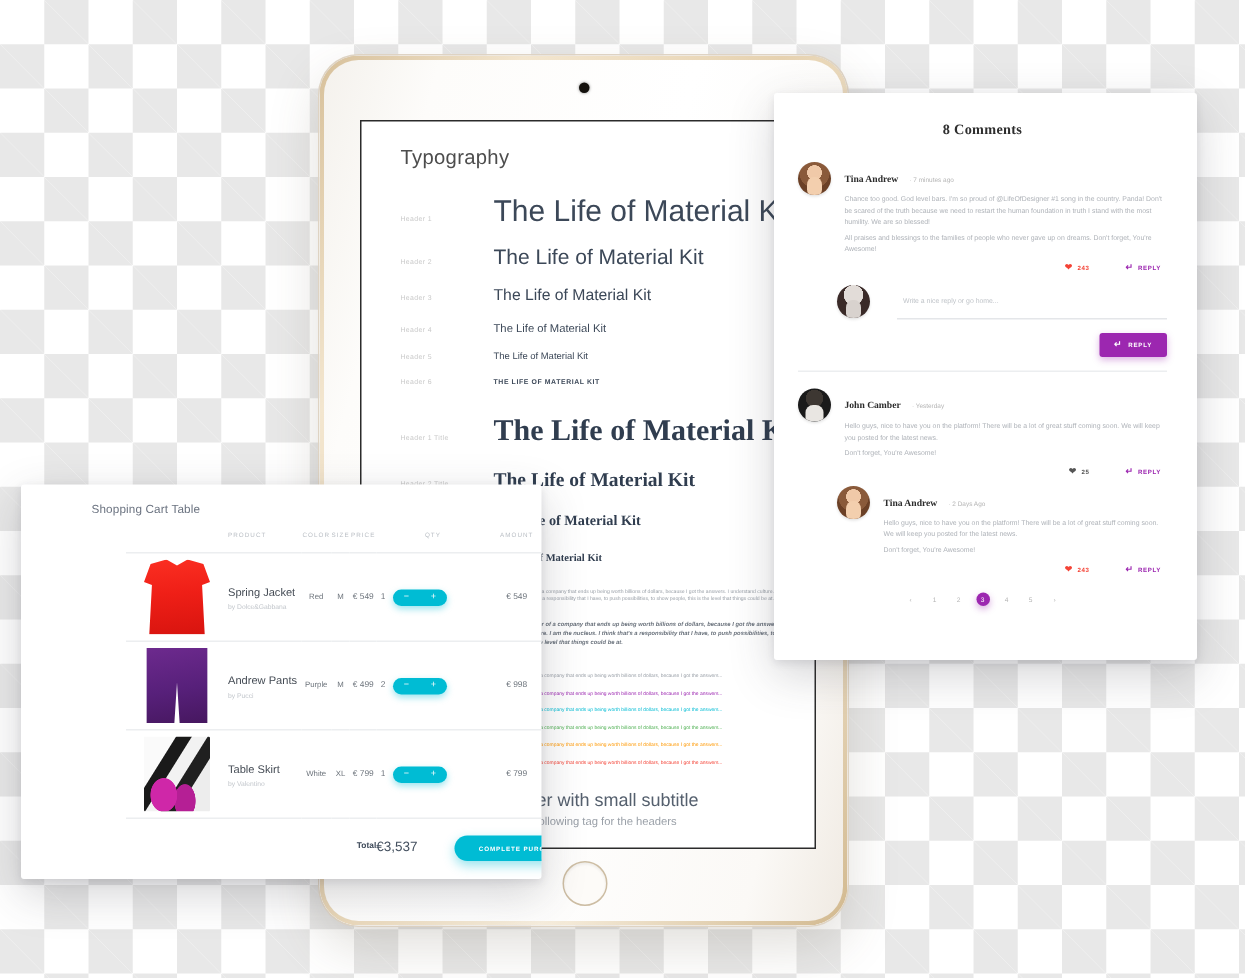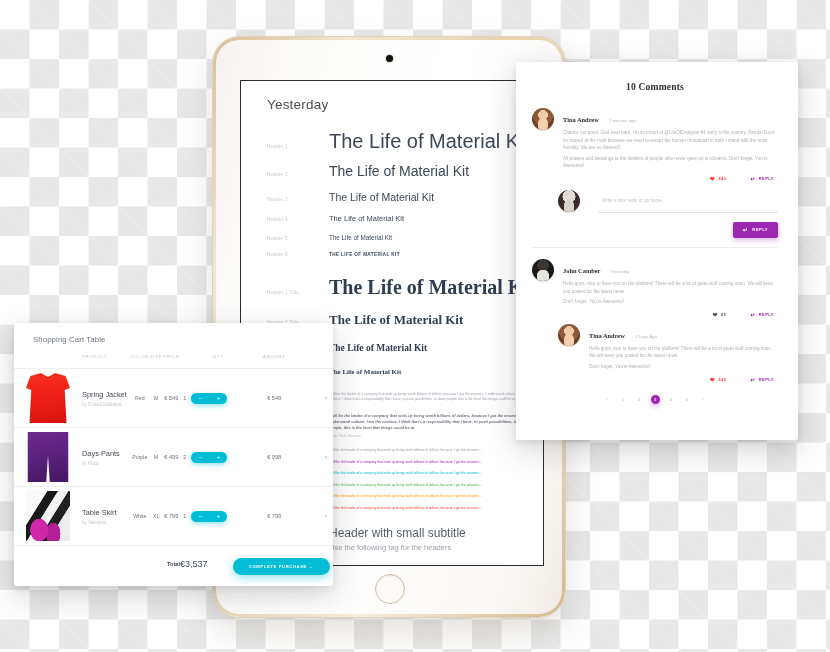--- a/index.html
+++ b/index.html
@@ -129,23 +129,24 @@
     font-size:4.4px;color:#b5b5b5;cursor:pointer;
   }
   .pg.active{background:#9c27b0;color:#fff;box-shadow:0 2px 5px rgba(156,39,176,.4);}
 
   
   .cart{
     position:absolute;left:14px;top:323px;width:319px;height:263px;
     background:#fff;border-radius:2px;
     box-shadow:0 10px 30px rgba(60,60,70,.22),0 2px 6px rgba(60,60,70,.12);
     overflow:hidden;
+    padding-left:28px;
   }
   .cart-title{font-size:7.8px;color:#6b7380;padding:12px 0 0 19px;letter-spacing:.1px;}
-  .cart-table{width:100%;border-collapse:collapse;margin-top:4px;}
+  .cart-table{width:100%;border-collapse:collapse;margin-top:4px;margin-left:42px;}
   .cart-table th{
     font-size:4.2px;font-weight:400;color:#b9bec4;letter-spacing:.7px;
     text-transform:uppercase;padding:6px 0 9px;border-bottom:1px solid #eceef0;
   }
   .cart-table td{padding:0;vertical-align:middle;border-bottom:1px solid #eceef0;}
   .cart-table tr.row td{height:58px;}
   .th-prod{text-align:left;padding-left:0;}
   .th-c{text-align:center;}
   .col-img{width:68px;}
   .thumb{width:44px;height:50px;margin:0 auto;display:block;border-radius:1px;}
@@ -179,21 +180,21 @@
 
 <div class="stage">
 
   <div class="tablet">
     <div class="tablet-edge"></div>
     <div class="tablet-cam"></div>
     <div class="tablet-home"></div>
 
     <div class="tablet-screen">
       <div class="screen-inner">
-        <div class="typo-title">Yesterday</div>
+        <div class="typo-title">Typography</div>
 
         <div class="typo-row">
           <div class="typo-label">Header 1</div>
           <div class="typo-sample s-h1">The Life of Material Kit</div>
         </div>
         <div class="typo-row">
           <div class="typo-label">Header 2</div>
           <div class="typo-sample s-h2">The Life of Material Kit</div>
         </div>
         <div class="typo-row">
@@ -276,21 +277,21 @@
             <div class="sub-h">Header with small subtitle</div>
             <div class="sub-p">Use the following tag for the headers</div>
           </div>
         </div>
       </div>
     </div>
   </div>
 
   <div class="comments">
     <div class="comments-inner">
-      <div class="comments-title">10 Comments</div>
+      <div class="comments-title">8 Comments</div>
 
       <div class="cmt">
         <div class="avatar av-tina"></div>
         <div class="cmt-body">
           <div>
             <span class="cmt-author">Tina Andrew</span>
             <span class="cmt-meta">· 7 minutes ago</span>
           </div>
           <div class="cmt-text">Chance too good. God level bars. I'm so proud of @LifeOfDesigner #1 song in the country. Panda! Don't be scared of the truth because we need to restart the human foundation in truth I stand with the most humility. We are so blessed!</div>
           <div class="cmt-text">All praises and blessings to the families of people who never gave up on dreams. Don't forget, You're Awesome!</div>
@@ -418,21 +419,21 @@
           </td>
           <td class="amount">€ 549</td>
           <td class="rm">×</td>
         </tr>
 
         <tr class="row">
           <td class="col-img">
             <div class="thumb t-pants"></div>
           </td>
           <td>
-            <div class="prod-name">Days Pants</div>
+            <div class="prod-name">Andrew Pants</div>
             <div class="prod-by">by Pucci</div>
           </td>
           <td class="cell-c">Purple</td>
           <td class="cell-c">M</td>
           <td class="cell-price">€ 499</td>
           <td>
             <div class="qty-wrap">
               <span class="qty-num">2</span>
               <span class="qty-ctl">
                 <span>−</span>

